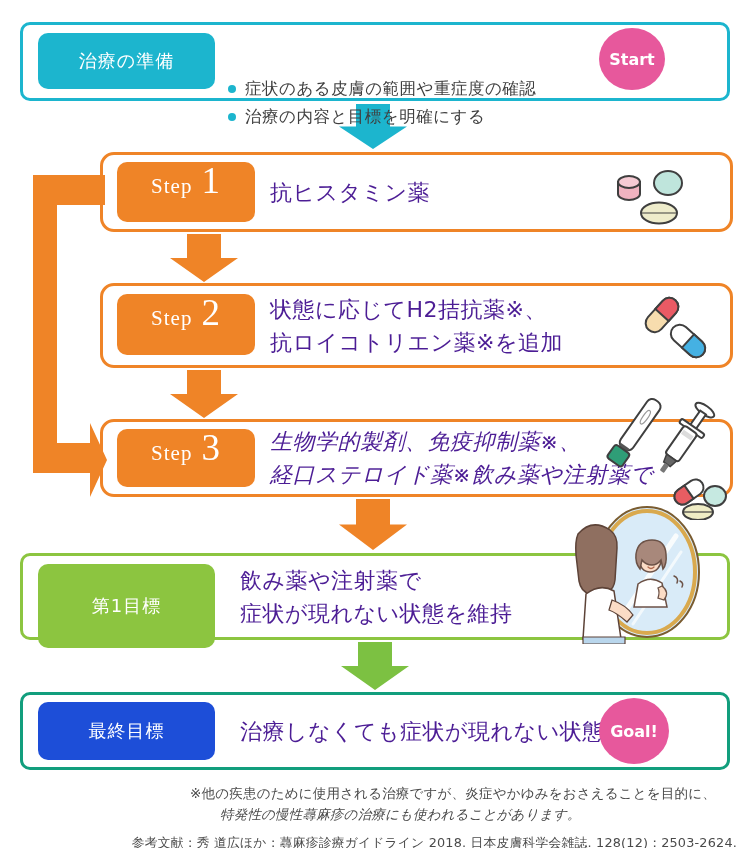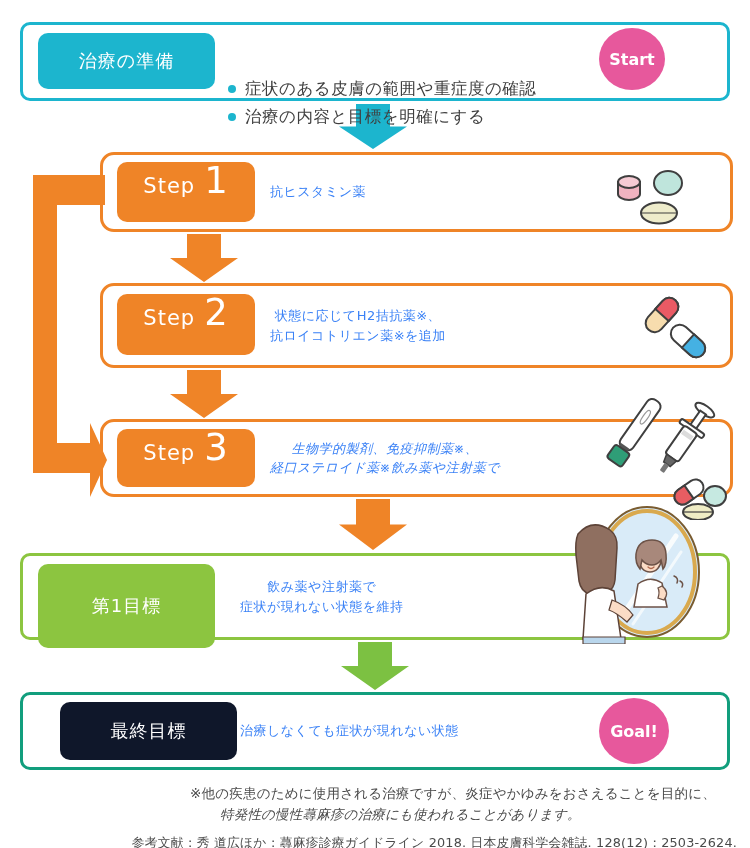--- a/index.html
+++ b/index.html
@@ -10,27 +10,27 @@
   .obox.cyan{border:3px solid #1cb5ce;}
   .obox.orange{border:3px solid #ef8427;border-radius:14px;}
   .obox.lime{border:3px solid #8cc540;}
   .obox.emerald{border:3px solid #129e7d;}
   
   .lpill{position:absolute;display:flex;align-items:center;justify-content:center;
          color:#fff;border-radius:10px;z-index:3;font-size:18px;letter-spacing:1px;}
   .lpill.cyan{background:#1cb5ce;}
   .lpill.orange{background:#ef8427;}
   .lpill.lime{background:#8cc540;}
-  .lpill.emerald{background:#0f172a;margin-left:22px;}
-  .steplabel{display:flex;align-items:baseline;justify-content:center;}
+  .lpill.emerald{background:#1d4ed8;}
+  .steplabel{display:flex;align-items:baseline;justify-content:center;font-family:Liberation Serif, serif;}
   .step-word{font-size:21px;letter-spacing:1px;}
   .step-num{font-size:37px;margin-left:9px;line-height:1;}
   
   .desc{position:absolute;display:flex;flex-direction:column;justify-content:center;
-        font-size:13px;line-height:1.5;letter-spacing:.5px;z-index:3;color:#3b82f6;text-align:center;}
+        font-size:22px;line-height:1.5;letter-spacing:.5px;z-index:3;color:#4c1d95;}
   
   .bullets{position:absolute;font-size:16.5px;line-height:1.7;letter-spacing:.5px;z-index:3;}
   .bullet-line{display:flex;align-items:center;}
   .bullet-dot{width:8px;height:8px;border-radius:50%;background:#1cb5ce;margin-right:9px;flex:0 0 auto;}
   
   .badge{position:absolute;display:flex;align-items:center;justify-content:center;
          background:#e7589c;color:#fff;border-radius:50%;font-weight:bold;font-size:16px;z-index:4;}
   
   svg.art{position:absolute;z-index:5;}
   svg.flow{position:absolute;z-index:1;}

